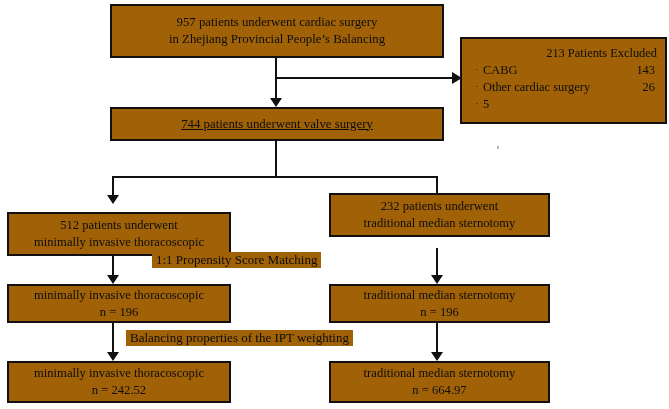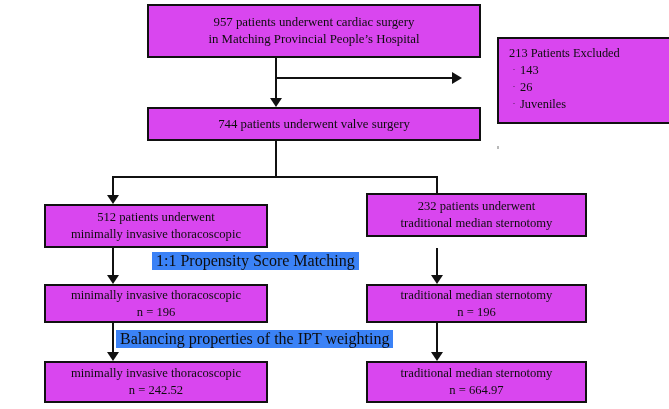--- a/index.html
+++ b/index.html
@@ -9,41 +9,40 @@
     color:#0d0d0d;
     -webkit-font-smoothing:antialiased;
   }
   .canvas{position:absolute;left:0;top:0;width:669px;height:409px;}
 
   
   .box{
     position:absolute;
     box-sizing:border-box;
     border:2px solid #111111;
-    background:#d946ef;
+    background:#a16207;
     display:flex;
     flex-direction:column;
     align-items:center;
     justify-content:center;
     text-align:center;
     font-size:12.6px;
     line-height:1.32;
     z-index:3;
-    margin-left:37px;
   }
   .box .ln{display:block;white-space:nowrap;}
 
   #box-cardiac{left:110px;top:4px;width:334px;height:54px;font-size:12.8px;}
-  #box-valve{left:110px;top:107px;width:334px;height:34px;font-size:12.8px;}
+  #box-valve{left:110px;top:107px;width:334px;height:34px;font-size:12.8px;text-decoration:underline;}
   #box-excluded{
     left:460px;top:37px;width:207px;height:87px;
-    align-items:flex-start;justify-content:center;text-align:left;
+    align-items:flex-end;justify-content:center;text-align:left;
     padding:5px 8px 8px 9px;font-size:12.2px;
   }
-  #box-mit-512{left:7px;top:204px;width:224px;height:44px;}
+  #box-mit-512{left:7px;top:212px;width:224px;height:44px;}
   #box-tms-232{left:329px;top:193px;width:221px;height:44px;}
   #box-mit-196{left:7px;top:284px;width:224px;height:39px;}
   #box-tms-196{left:329px;top:284px;width:221px;height:39px;}
   #box-mit-381{left:7px;top:361px;width:224px;height:42px;}
   #box-tms-397{left:329px;top:361px;width:221px;height:42px;}
 
   
   .excl-title{font-size:12.4px;margin:0 0 1px 1px;white-space:nowrap;}
   .excl-row{
     display:flex;align-items:baseline;
@@ -67,58 +66,59 @@
   .arrow-right{
     position:absolute;width:0;height:0;z-index:2;
     border-top:6px solid transparent;
     border-bottom:6px solid transparent;
     border-left:10px solid #111111;
   }
 
   
   .step-label{
     position:absolute;
-    font-size:16px;
+    font-size:13px;
     white-space:nowrap;
     text-align:center;
-    background:#3b82f6;
+    background:#a16207;
     z-index:4;
     padding:0 4px;
   }
   #label-psm{left:152px;top:252px;}
-  #label-ipt{left:116px;top:330px;}
+  #label-ipt{left:126px;top:330px;}
 
   .speck{position:absolute;width:2px;height:3px;background:#b9b9b9;z-index:1;}
 </style>
 </head>
 <body>
 
 <div class="canvas">
 
   <div class="box" id="box-cardiac">
     <span class="ln">957 patients underwent cardiac surgery</span>
-    <span class="ln">in Matching Provincial People’s Hospital</span>
+    <span class="ln">in Zhejiang Provincial People’s Balancing</span>
   </div>
 
   <div class="box" id="box-excluded">
     <div class="excl-title">213 Patients Excluded</div>
 
     <div class="excl-row">
       <span class="excl-bullet">·</span>
+      <span class="excl-label">CABG</span>
       <span class="excl-count">143</span>
     </div>
 
     <div class="excl-row">
       <span class="excl-bullet">·</span>
+      <span class="excl-label">Other cardiac surgery</span>
       <span class="excl-count">26</span>
     </div>
 
     <div class="excl-row">
       <span class="excl-bullet">·</span>
-      <span class="excl-label">Juveniles</span>
       <span class="excl-count">5</span>
     </div>
   </div>
 
   <div class="box" id="box-valve">
     <span class="ln">744 patients underwent valve surgery</span>
   </div>
 
   <div class="box" id="box-mit-512">
     <span class="ln">512 patients underwent</span>

